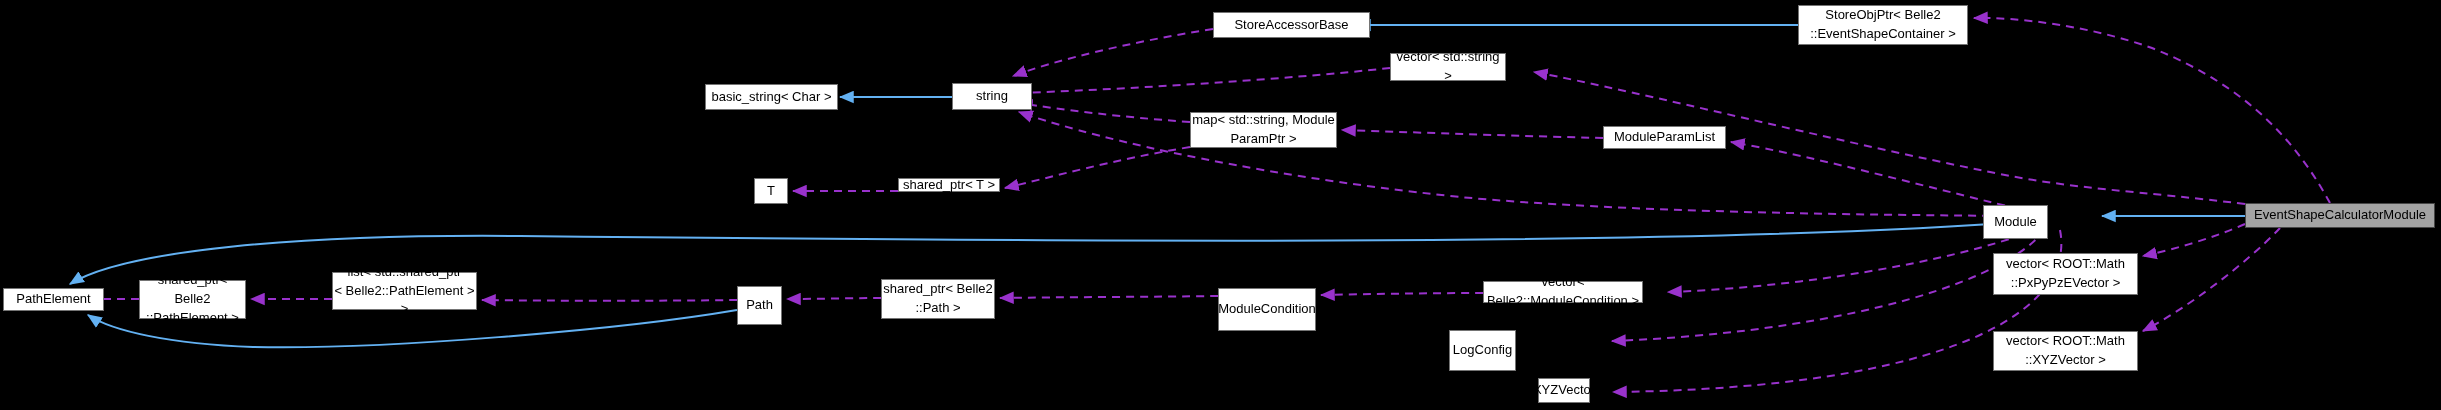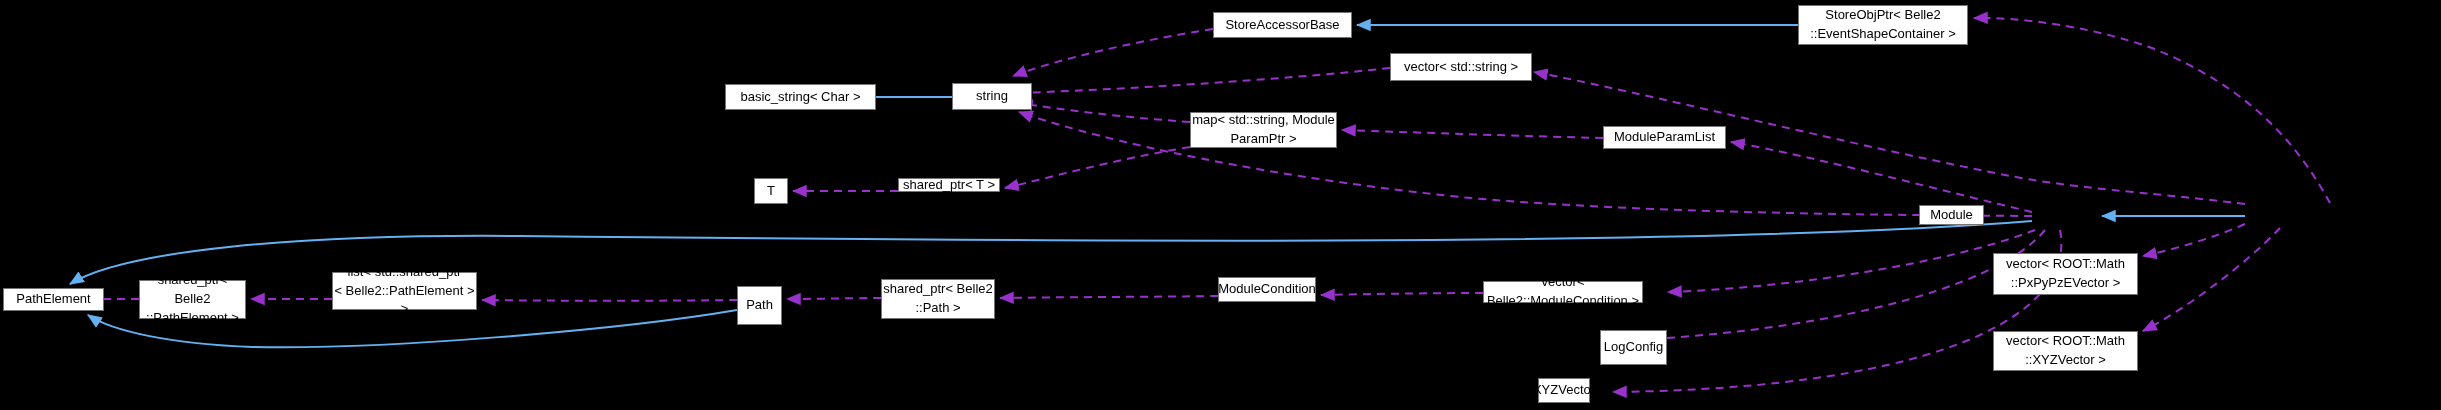--- a/index.html
+++ b/index.html
@@ -55,41 +55,42 @@
     <path class="edge-use" d="M1483,293 C1430,293 1372,294 1321,295" marker-end="url(#arrow-purple)"></path>
     <path class="edge-use" d="M1218,296 C1150,297 1062,297 1000,298" marker-end="url(#arrow-purple)"></path>
     <path class="edge-use" d="M881,298 C850,298 816,299 787,299" marker-end="url(#arrow-purple)"></path>
     <path class="edge-use" d="M737,300 C660,301 562,301 482,300" marker-end="url(#arrow-purple)"></path>
     <path class="edge-use" d="M332,299 L251,299" marker-end="url(#arrow-purple)"></path>
     <path class="edge-use" d="M139,299 L89,299" marker-end="url(#arrow-purple)"></path>
     <path class="edge-use" d="M2045,230 C1992,294 1802,334 1612,341" marker-end="url(#arrow-purple)"></path>
     <path class="edge-use" d="M2060,230 C2076,310 1952,388 1613,392" marker-end="url(#arrow-purple)"></path>
   </svg>
 
-  <div class="node" style="left:725px;top:84px;width:151px;height:26px">basic_string&lt; Char &gt;</div>
+  <div class="node" style="left:705px;top:84px;width:133px;height:26px">basic_string&lt; Char &gt;</div>
   <div class="node" style="left:952px;top:83px;width:80px;height:27px">string</div>
-  <div class="node" style="left:1213px;top:12px;width:139px;height:26px">StoreAccessorBase</div>
+  <div class="node" style="left:1213px;top:12px;width:157px;height:26px">StoreAccessorBase</div>
   <div class="node" style="left:1798px;top:5px;width:170px;height:40px">StoreObjPtr&lt; Belle2
 ::EventShapeContainer &gt;</div>
-  <div class="node" style="left:1390px;top:53px;width:142px;height:28px">vector&lt; std::string &gt;</div>
+  <div class="node" style="left:1390px;top:53px;width:116px;height:28px">vector&lt; std::string &gt;</div>
   <div class="node" style="left:1190px;top:112px;width:147px;height:36px">map&lt; std::string, Module
 ParamPtr &gt;</div>
   <div class="node" style="left:1603px;top:126px;width:123px;height:23px">ModuleParamList</div>
   <div class="node" style="left:754px;top:178px;width:34px;height:26px">T</div>
   <div class="node" style="left:898px;top:178px;width:102px;height:14px">shared_ptr&lt; T &gt;</div>
-  <div class="node" style="left:1919px;top:205px;width:65px;height:20px">Module</div>
+  <div class="node" style="left:1983px;top:205px;width:65px;height:34px">Module</div>
+  <div class="node highlight" style="left:2245px;top:203px;width:190px;height:25px">EventShapeCalculatorModule</div>
   <div class="node" style="left:3px;top:288px;width:101px;height:23px">PathElement</div>
   <div class="node" style="left:139px;top:280px;width:107px;height:39px">shared_ptr&lt; Belle2
 ::PathElement &gt;</div>
   <div class="node" style="left:332px;top:272px;width:145px;height:38px">list&lt; std::shared_ptr
 &lt; Belle2::PathElement &gt; &gt;</div>
   <div class="node" style="left:737px;top:286px;width:45px;height:39px">Path</div>
   <div class="node" style="left:881px;top:279px;width:114px;height:40px">shared_ptr&lt; Belle2
 ::Path &gt;</div>
-  <div class="node" style="left:1218px;top:277px;width:98px;height:25px">ModuleCondition</div>
+  <div class="node" style="left:1218px;top:288px;width:98px;height:43px">ModuleCondition</div>
   <div class="node" style="left:1483px;top:281px;width:160px;height:22px">vector&lt; Belle2::ModuleCondition &gt;</div>
-  <div class="node" style="left:1600px;top:330px;width:67px;height:35px">LogConfig</div>
+  <div class="node" style="left:1449px;top:330px;width:67px;height:41px">LogConfig</div>
   <div class="node" style="left:1538px;top:378px;width:52px;height:25px">XYZVector</div>
   <div class="node" style="left:1993px;top:253px;width:145px;height:42px">vector&lt; ROOT::Math
 ::PxPyPzEVector &gt;</div>
   <div class="node" style="left:1993px;top:331px;width:145px;height:40px">vector&lt; ROOT::Math
 ::XYZVector &gt;</div>
 </div>
 
 </body></html>

